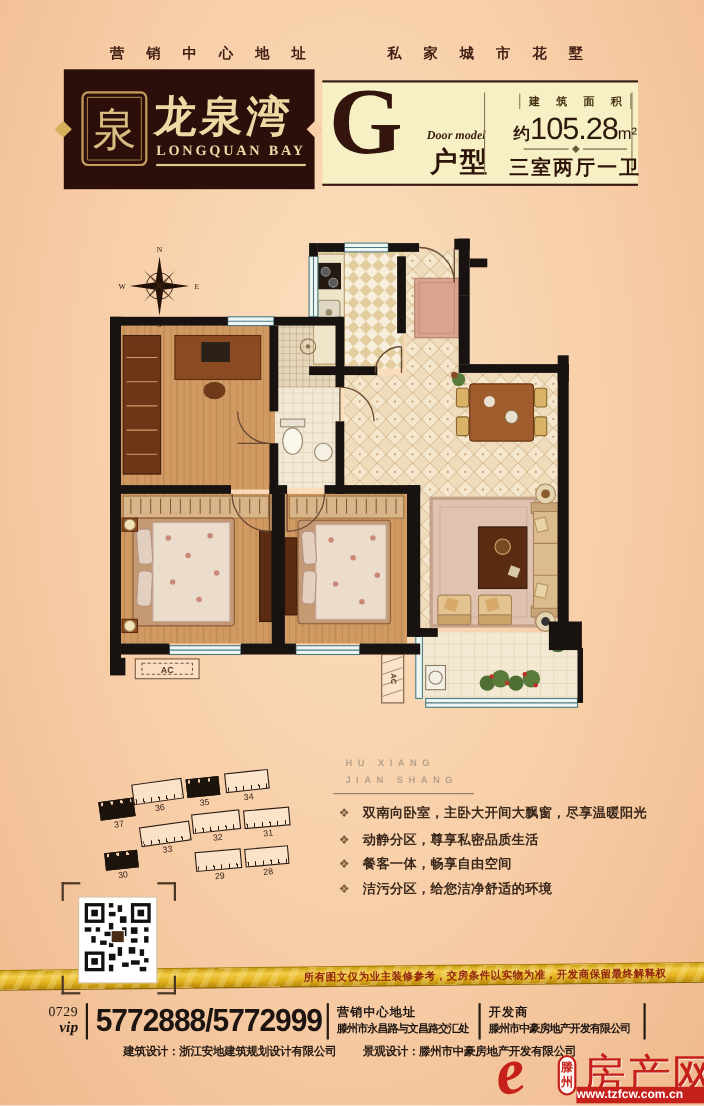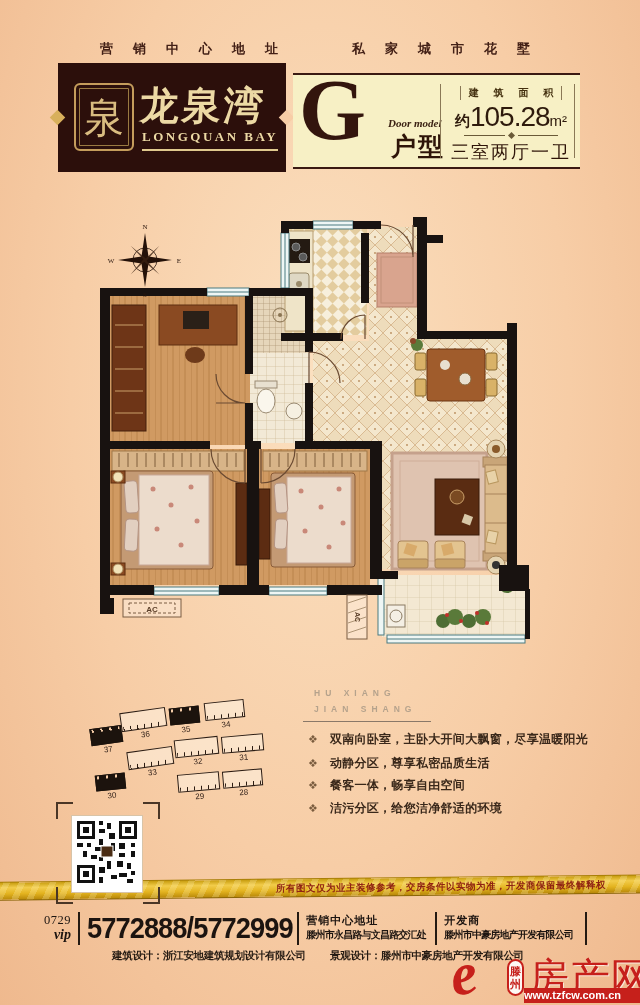--- a/index.html
+++ b/index.html
@@ -17,30 +17,30 @@
   .seal-char{font-family:"Liberation Serif",serif;font-size:40px;color:#d9bc80;transform:scaleY(1.05);}
   .logo-cn{left:82px;top:16px;font-family:"Liberation Serif",serif;font-size:39px;font-weight:bold;color:#ecd9a4;letter-spacing:3px;transform:skewX(-3deg);white-space:nowrap;}
   .logo-en{left:84px;top:66px;font-family:"Liberation Serif",serif;font-size:13px;font-weight:bold;color:#ecd9a4;letter-spacing:2.5px;border-bottom:2px solid #e0c98e;padding-bottom:4px;white-space:nowrap;}
   
   .g-panel{left:293px;top:73px;width:287px;height:92px;background:#f7f0c5;border-top:2px solid #3a1a12;border-bottom:2px solid #3a1a12;}
   .g-letter{left:6px;top:-8px;font-family:"Liberation Serif",serif;font-size:86px;font-weight:bold;color:#33150d;line-height:1;}
   .g-door{left:95px;top:42px;font-family:"Liberation Serif",serif;font-style:italic;font-weight:bold;font-size:11px;color:#3a2012;}
   .g-type{left:98px;top:55px;font-size:25px;font-weight:bold;color:#2e1408;letter-spacing:2px;}
   .g-div{left:147px;top:9px;width:1px;height:74px;background:#8a7856;}
   .g-edge{left:281px;top:9px;width:1px;height:74px;background:#8a7856;}
-  .g-right{left:157px;top:7px;width:122px;text-align:center;color:#2e1a0c;}
+  .g-right{left:169px;top:7px;width:122px;text-align:center;color:#2e1a0c;}
   .area-label{display:inline-block;font-size:10px;font-weight:bold;letter-spacing:6px;color:#44300f;padding:0 2px 0 8px;border-left:1px solid #8a7856;border-right:1px solid #8a7856;}
   .area-value{margin-top:1px;white-space:nowrap;}
   .area-prefix{font-size:15px;font-weight:bold;}
   .area-number{font-size:28px;letter-spacing:-1px;}
   .area-unit{font-size:15px;}
   .area-sep{display:flex;align-items:center;margin:0 14px;}
   .area-sep .line{flex:1;height:1px;background:#6a5a38;}
   .area-sep .dia{width:5px;height:5px;background:#6a5a38;transform:rotate(45deg);margin:0 4px;}
-  .rooms{margin-top:2px;font-size:18px;font-weight:normal;letter-spacing:2px;color:#2e1408;}
+  .rooms{margin-top:2px;font-size:18px;font-weight:bold;letter-spacing:2px;color:#2e1408;}
   
   .app-title-row{left:300px;top:682px;display:flex;align-items:flex-start;}
   .app-title{font-size:26px;font-weight:bold;color:#48261a;letter-spacing:5px;white-space:nowrap;}
   .app-title .br{font-weight:normal;letter-spacing:4px;color:#5a3426;}
   .app-sub{margin-left:14px;margin-top:3px;font-size:8.5px;font-weight:bold;color:#b5a28c;letter-spacing:5px;line-height:1.9;white-space:nowrap;}
   .app-rule{left:303px;top:721px;width:128px;height:1px;background:#8a7868;}
   .bullet{position:absolute;left:308px;display:flex;align-items:center;}
   .bullet-icon{font-size:11px;color:#7a5c3e;margin-right:12px;}
   .bullet-text{font-size:12px;font-weight:bold;color:#3a281a;letter-spacing:0.3px;white-space:nowrap;}
   

